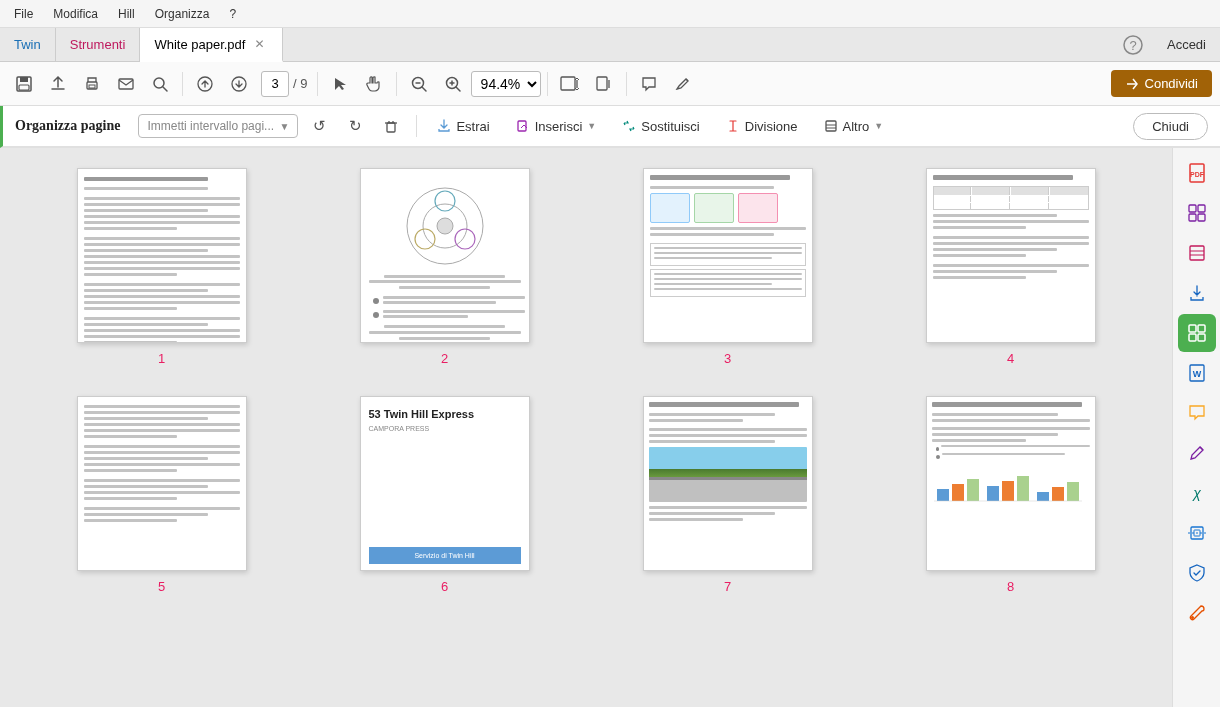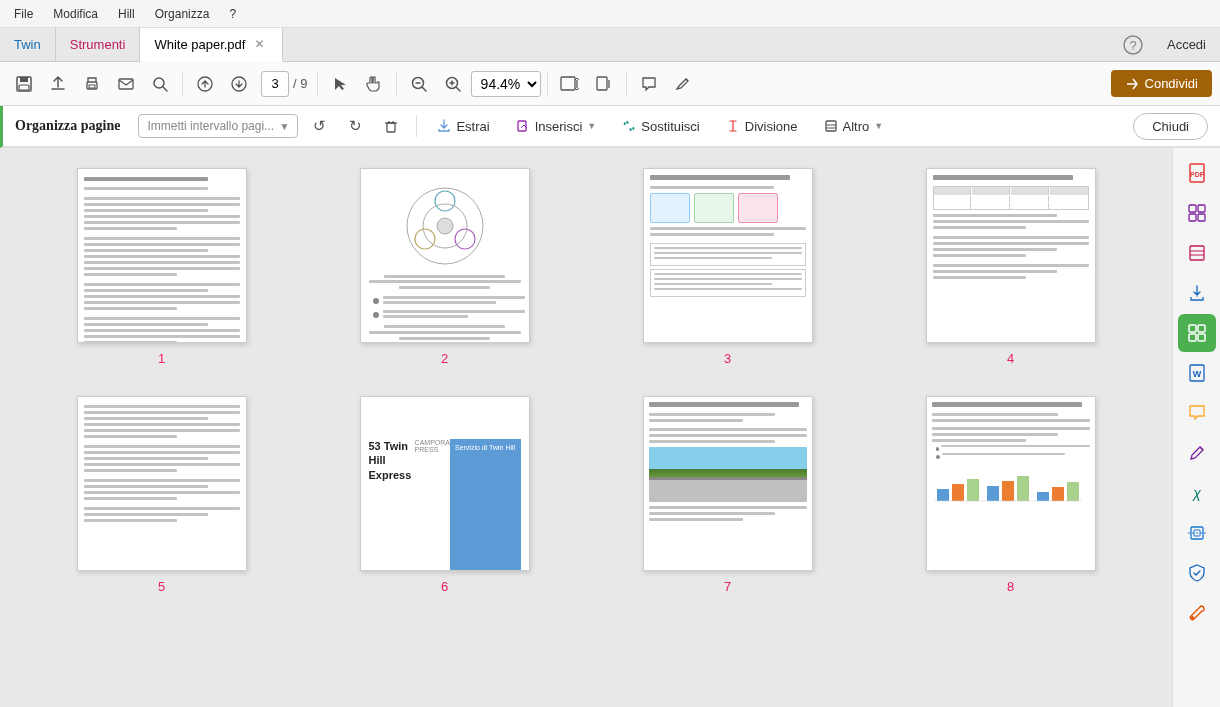--- a/index.html
+++ b/index.html
@@ -304,25 +304,24 @@
     .sidebar-icon.blue { color: #1565c0; }
     .sidebar-icon.purple { color: #7b1fa2; }
     .sidebar-icon.teal { color: #00796b; }
     .sidebar-icon.orange { color: #e65100; }
     .sidebar-icon.yellow { color: #f9a825; }
     .sidebar-icon.pink { color: #c2185b; }
 
     
     .page6-content {
       display: flex;
-      flex-direction: row;
+      flex-direction: column;
       padding: 10px 8px 6px;
       width: 100%;
       height: 100%;
-      margin-top: 32px;
     }
     .page6-title {
       font-size: 11px;
       font-weight: bold;
       color: #222;
       line-height: 1.3;
       margin-bottom: 4px;
       text-align: left;
     }
     .page6-subtitle {

